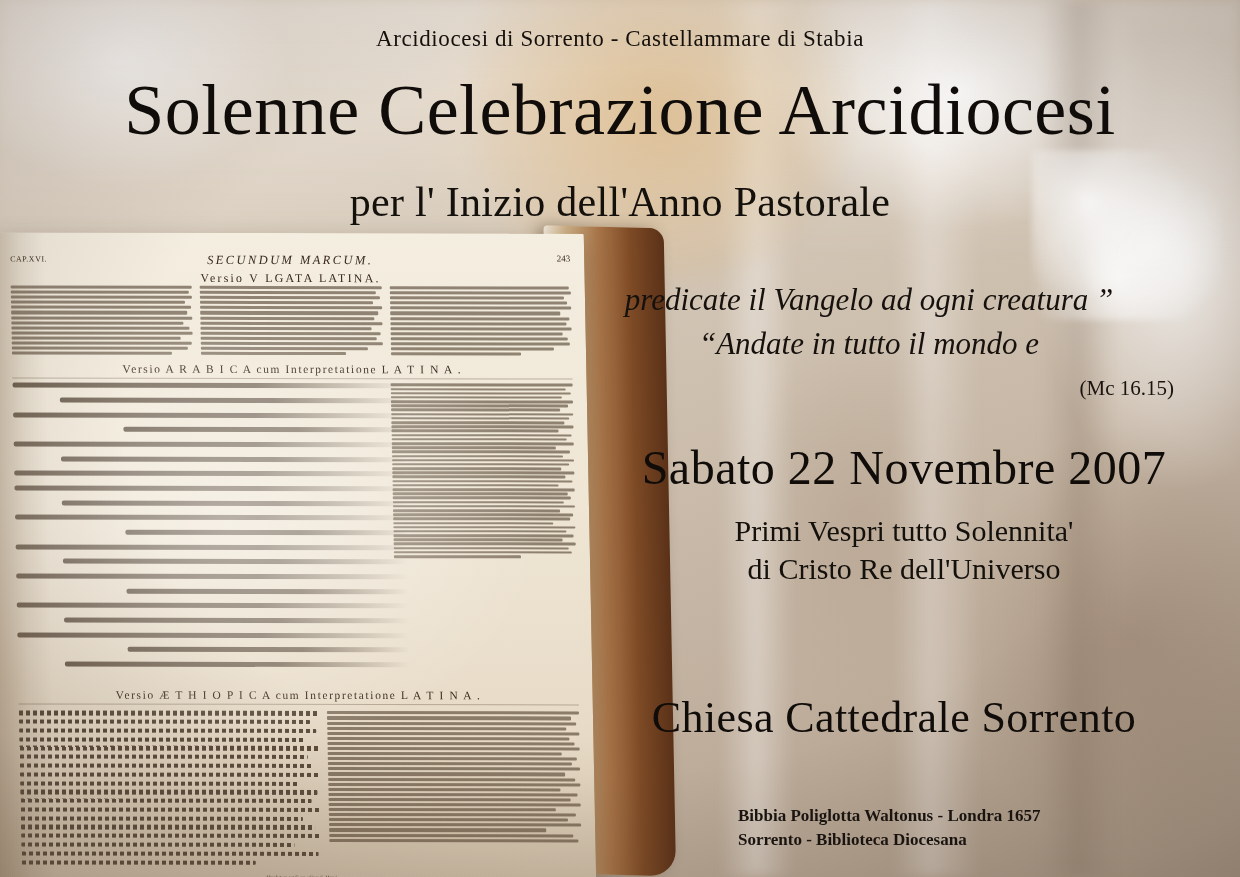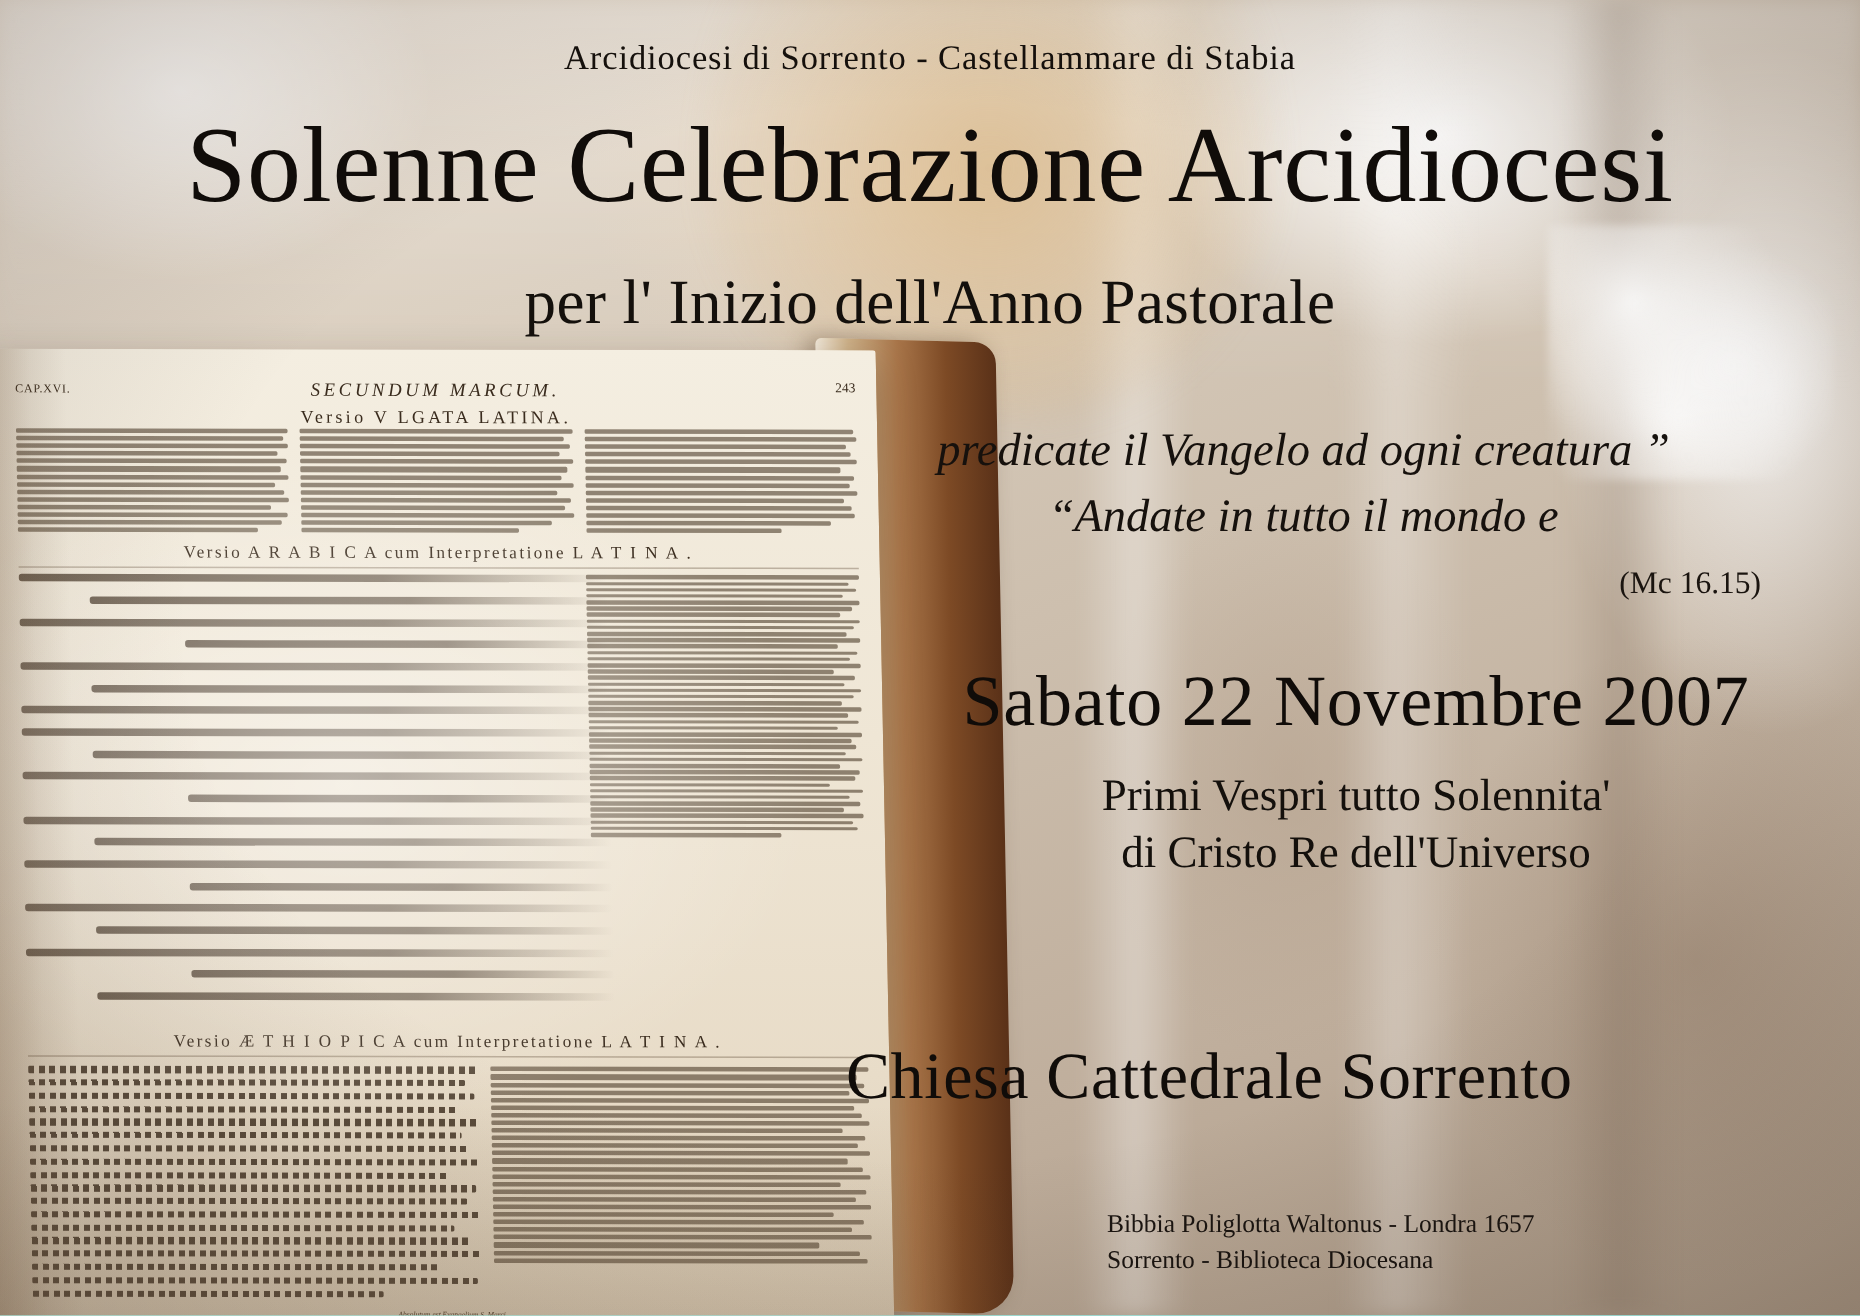--- a/index.html
+++ b/index.html
@@ -7,21 +7,21 @@
     padding: 0;
     background: #ffffff;
   }
   #poster {
     position: relative;
     width: 1240px;
     height: 877px;
     overflow: hidden;
     font-family: "Liberation Serif", serif;
     color: #1a1512;
-    background: #14b8a6;
+    background: #15803d;
   }
 
   
   .bg {
     position: absolute;
     inset: 0;
     background:
       
       radial-gradient(ellipse 280px 200px at 960px 90px, rgba(255,255,255,0.95), rgba(255,255,255,0) 70%),
       radial-gradient(ellipse 200px 320px at 1180px 260px, rgba(255,255,255,0.85), rgba(255,255,255,0) 72%),
@@ -247,31 +247,32 @@
     top: 614px; right: 16px;
     width: 640px;
     text-align: center;
     font-size: 32px;
     color: #110d0a;
   }
   .venue {
     position: absolute;
     top: 692px; right: 16px;
     width: 660px;
-    text-align: left;
+    text-align: center;
     font-size: 44px;
     letter-spacing: 0.4px;
     color: #100c09;
   }
   .credit {
     position: absolute;
     bottom: 24px; left: 738px;
     font-size: 17px;
     line-height: 1.45;
     color: #1a1410;
+    font-weight: bold;
   }
 </style>
 </head>
 <body>
 
 <div id="poster">
 
   <div class="bg"></div>
   <div class="bg-cols"></div>
   <div class="bg-arch"></div>

